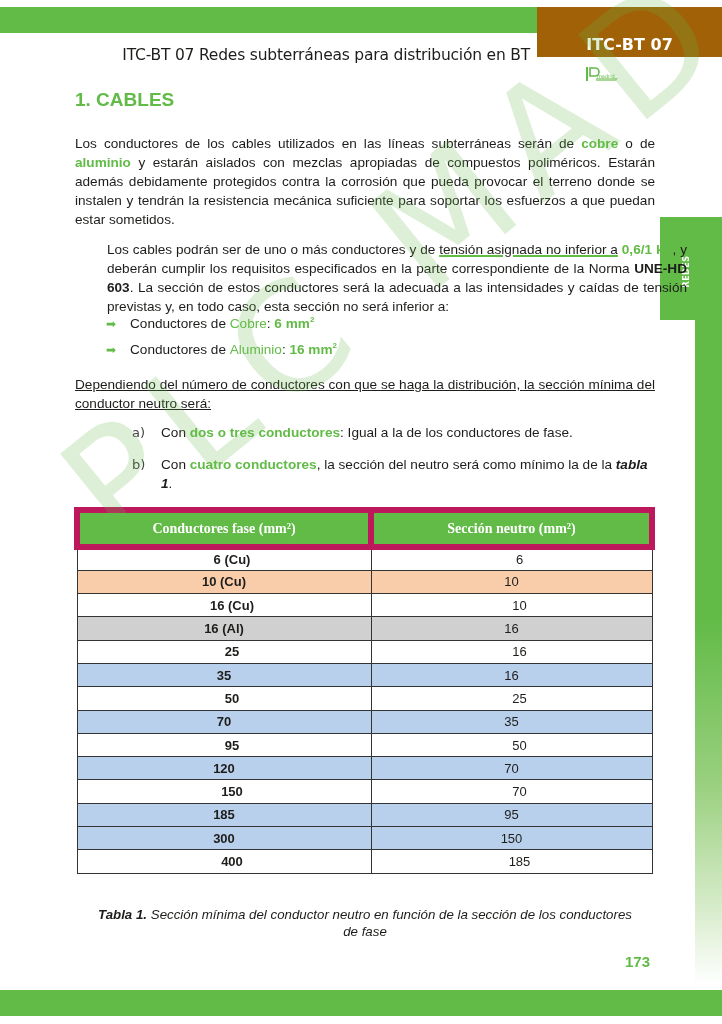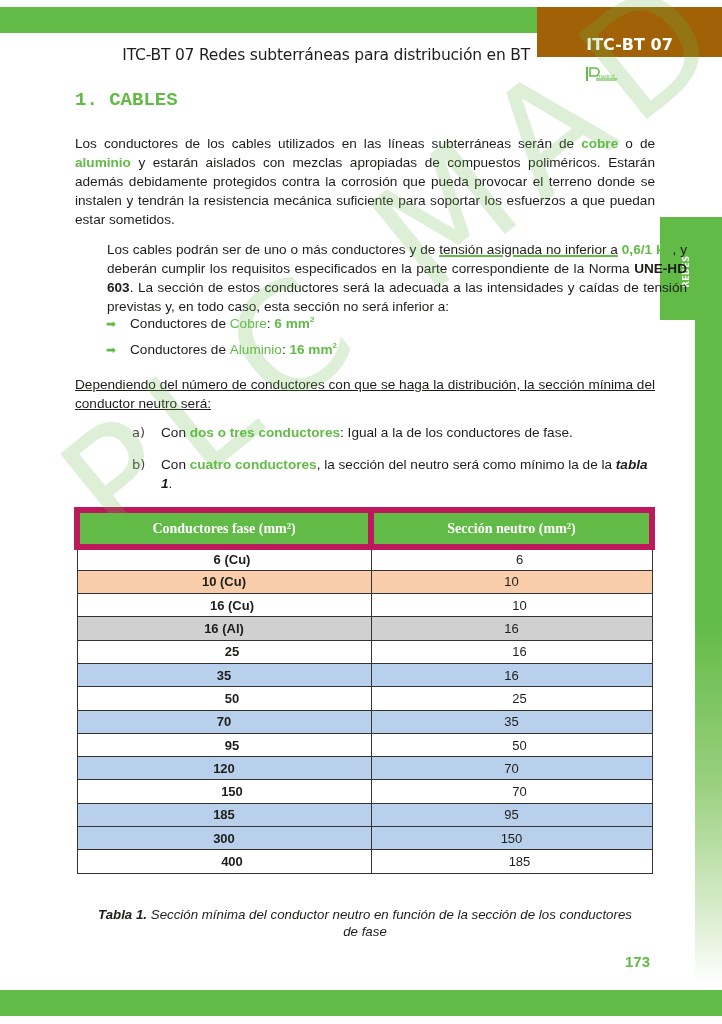--- a/index.html
+++ b/index.html
@@ -20,21 +20,21 @@
     color: #ffffff; font-family: "DejaVu Sans", sans-serif; font-weight: bold; font-size: 8px; letter-spacing: 0.5px; }
   .side-bar { position: absolute; left: 695px; top: 320px; width: 27px; height: 665px;
     background: linear-gradient(to bottom, #62bb47 0%, #62bb47 45%, #9ad07f 70%, #d6ebc9 88%, #ffffff 100%); }
 
   .bottom-band { position: absolute; left: 0; top: 990px; width: 722px; height: 26px; background: #62bb47; }
 
   .watermark { position: absolute; left: 30px; top: 440px; font-family: "DejaVu Sans", sans-serif;
     font-size: 150px; color: rgba(98, 187, 71, 0.22); transform: rotate(-39deg); transform-origin: left top;
     white-space: nowrap; letter-spacing: 18px; pointer-events: none; z-index: 5; font-weight: normal; }
 
-  .section-title { position: absolute; left: 75px; top: 89px; font-family: Liberation Mono, monospace;
+  .section-title { position: absolute; left: 75px; top: 89px; font-family: Liberation Sans, sans-serif;
     font-weight: bold; font-size: 19px; color: #62bb47; }
 
   .para { position: absolute; left: 75px; width: 580px; font-size: 13.6px; line-height: 19px;
     text-align: justify; color: #1d1d1b; }
   .p1 { top: 134px; }
   .p2 { top: 240px; margin-left: 32px; }
   .p3 { top: 375px; text-decoration: underline; }
   .g { color: #62bb47; font-weight: bold; }
   .gn { color: #62bb47; }
   .b { font-weight: bold; }

